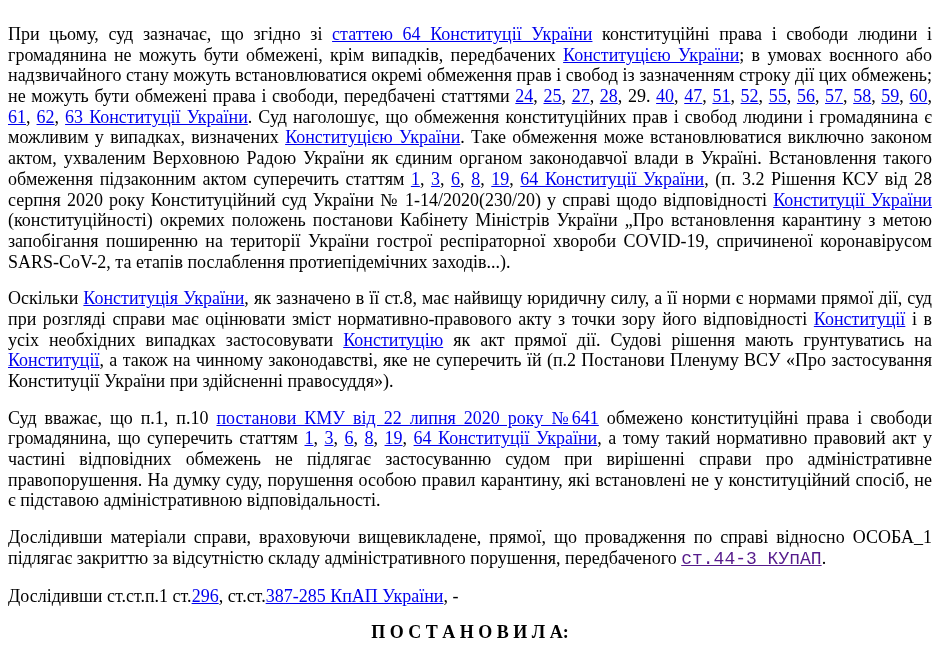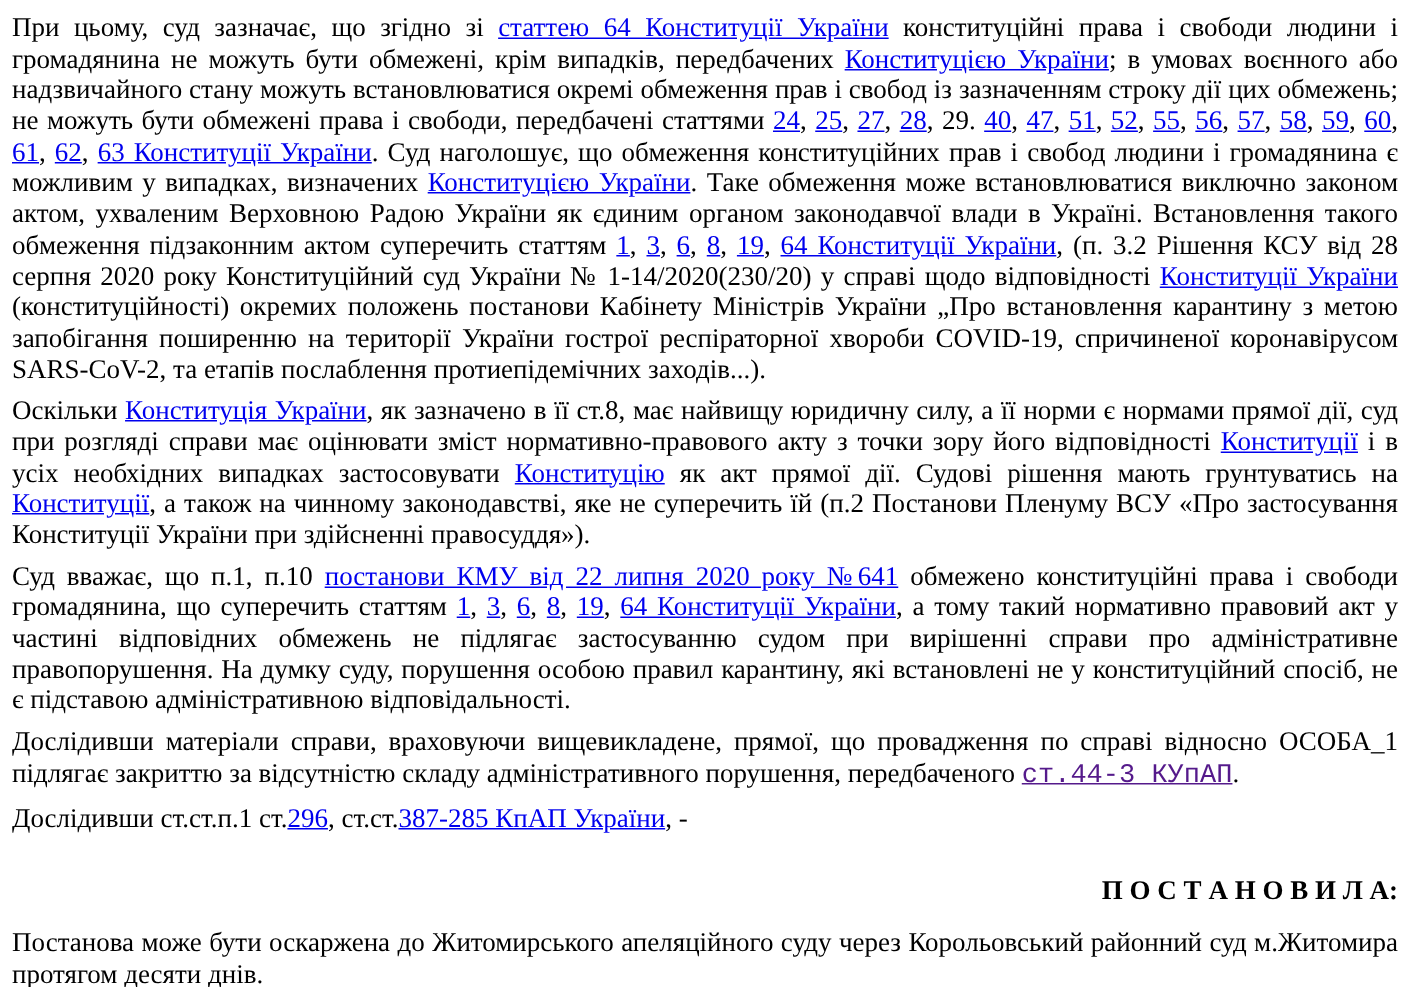--- a/index.html
+++ b/index.html
@@ -7,27 +7,27 @@
     color: #000000;
   }
   body {
     margin: 8px;
     width: 924px;
     font-family: "Liberation Serif", "DejaVu Serif", serif;
     font-size: 18px;
     line-height: 1.15;
   }
   .doc p {
-    margin: 0 0 7px 0;
+    margin: 16px 0 7px 0;
     text-align: justify;
   }
   .doc p.heading {
-    text-align: right;
+    text-align: center;
     font-weight: bold;
-    margin: 28px 0 14px 0;
+    margin: 16px 0 14px 0;
   }
   .doc a.doc-link {
     color: var(--link-color, #0000EE);
     text-decoration: underline;
     cursor: pointer;
   }
   .doc a.doc-link.visited {
     color: var(--visited-link-color, #551A8B);
     font-family: Liberation Mono, monospace;
   }

